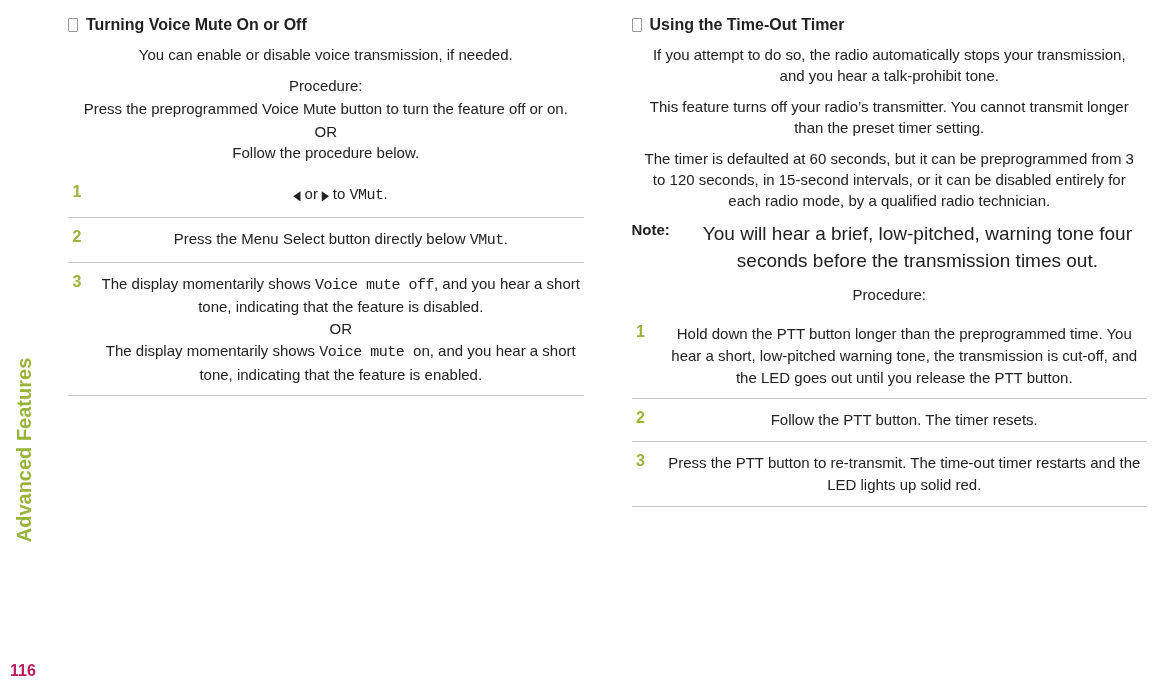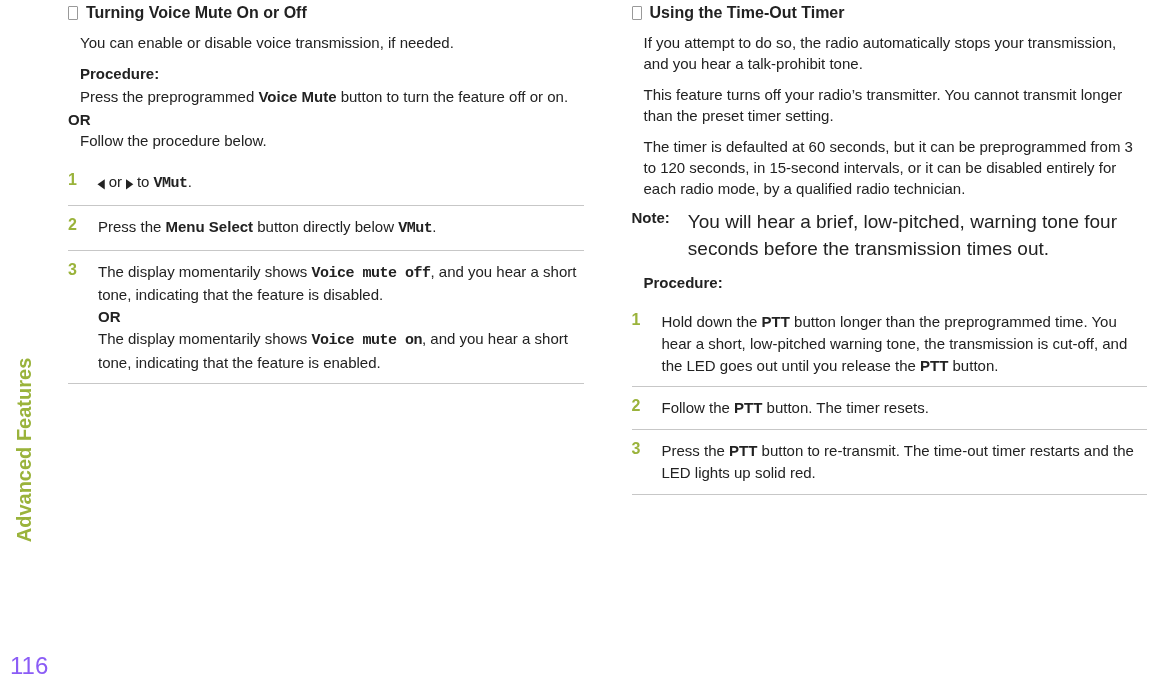--- a/index.html
+++ b/index.html
@@ -28,30 +28,31 @@
     transform-origin: center;
     color: #9ab33b;
     font-size: 20px;
     font-weight: bold;
     white-space: nowrap;
   }
   .page-number {
     position: absolute;
     left: 10px;
     bottom: 12px;
-    color: #8b5cf6;
-    font-size: 24px;
-    font-weight: normal;
+    color: #be185d;
+    font-size: 16px;
+    font-weight: bold;
   }
   .page {
     display: flex;
     gap: 48px;
-    padding: 0 24px 0 68px;
+    padding: 12px 24px 0 68px;
     width: 100%;
     height: 100%;
+    text-align: center;
   }
   .col {
     flex: 1;
     padding-top: 4px;
   }
   .section-head {
     display: flex;
     align-items: center;
     gap: 8px;
     margin-bottom: 8px;
@@ -66,22 +67,22 @@
   }
   .section-title {
     font-weight: bold;
     font-size: 16px;
   }
   p {
     margin: 10px 12px;
     font-size: 15px;
     line-height: 1.4;
   }
-  .b { font-weight: bold; }
-  .mono { font-family: "Courier New", Courier, monospace; font-weight: bold; letter-spacing: -0.5px; }
+  .b { font-weight: normal; }
+  .mono { font-family: "Courier New", Courier, monospace; font-weight: normal; letter-spacing: -0.5px; }
   .note-row { display: flex; gap: 18px; margin: 10px 0; }
   .note-label { font-weight: bold; flex: 0 0 auto; font-size: 15px; }
   .note-body { font-size: 19px; line-height: 1.4; flex: 1; }
   .steps { list-style: none; padding: 0; margin: 8px 0 0 0; }
   .steps > li {
     display: flex;
     gap: 12px;
     padding: 10px 0;
     border-bottom: 1px solid #c7c7c7;
   }

